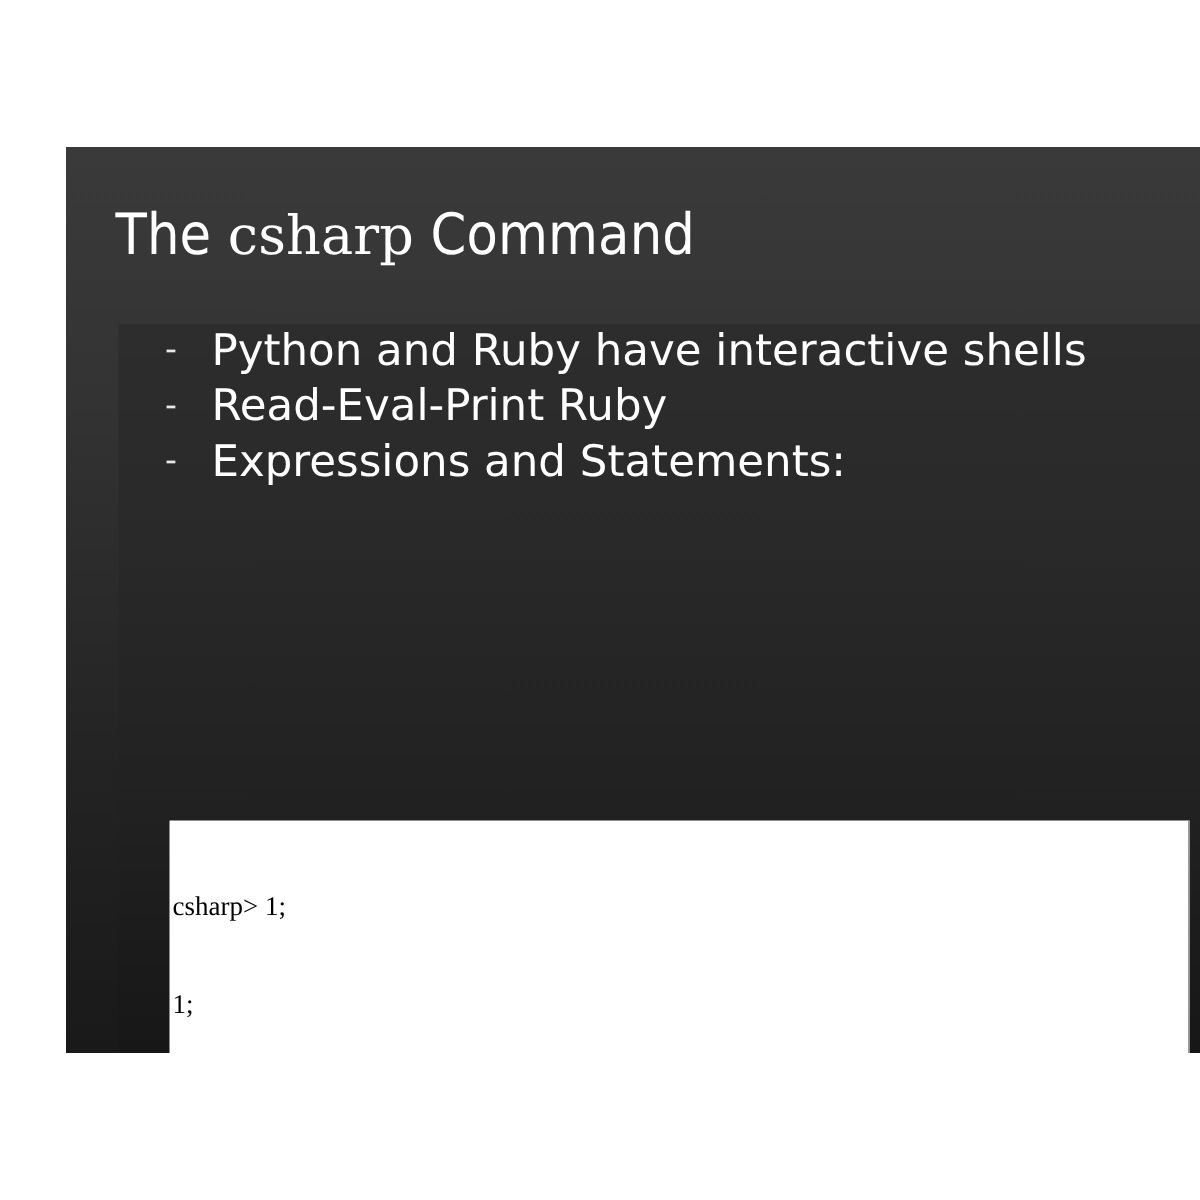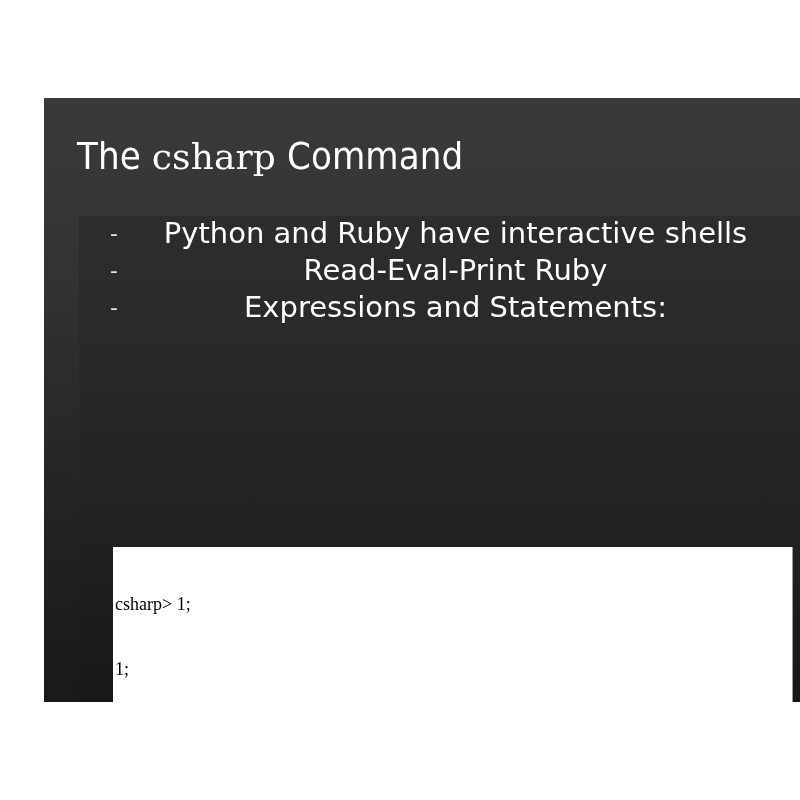--- a/index.html
+++ b/index.html
@@ -85,21 +85,20 @@
   .bullet-marker {
     position: absolute;
     left: 0px;
     top: 0px;
     color: #e8e8e8;
     font-size: 22px;
     line-height: 33px;
   }
   .bullet-text {
     display: block;
-    text-align: center;
   }
 
   
   #code-box {
     position: absolute;
     left: 34px;
     top: 331px;
     width: 680px;
     height: 203px;
     background: #ffffff;

